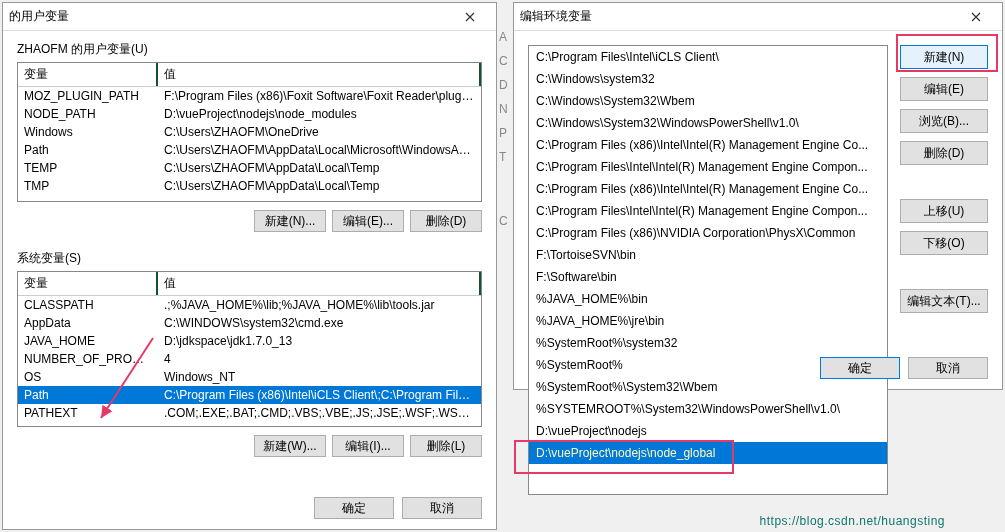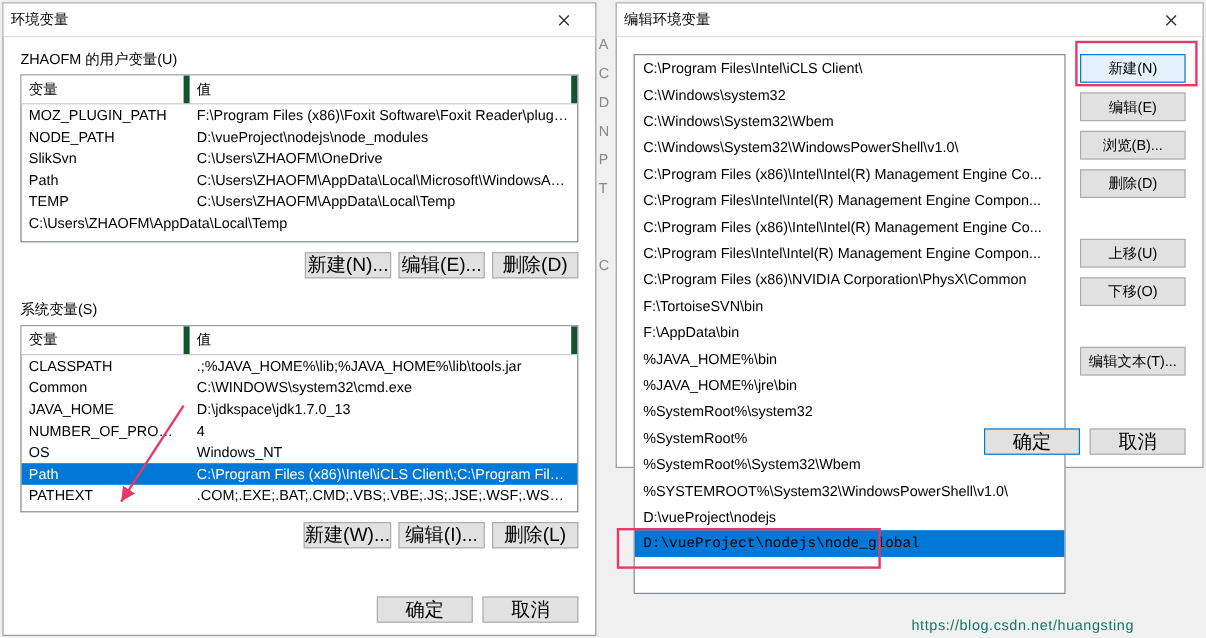--- a/index.html
+++ b/index.html
@@ -8,35 +8,35 @@
 .dialog-left { left: 2px; top: 2px; width: 495px; height: 528px; }
 .dialog-right { left: 513px; top: 2px; width: 490px; height: 388px; }
 .titlebar { height: 28px; background: #fff; border-bottom: 1px solid #ddd; display: flex; align-items: center; padding: 0 6px; }
 .titlebar-text { flex: 1; font-size: 12px; }
 .close-x { width: 40px; height: 26px; display: flex; align-items: center; justify-content: center; cursor: pointer; }
 .close-x svg { width: 10px; height: 10px; }
 .body { padding: 10px 14px; }
 .group-label { font-size: 12px; margin-bottom: 4px; }
 .list-panel { border: 1px solid #828790; background: #fff; }
 .list-header { display: flex; border-bottom: 1px solid #ccc; background: #fff; }
-.list-header > div { padding: 3px 6px; font-size: 12px; border-right: 5px solid #14532d; }
+.list-header > div { padding: 3px 6px; font-size: 12px; border-right: 2px solid #14532d; }
 .col-name { width: 140px; flex-shrink: 0; }
 .col-value { flex: 1; overflow: hidden; text-overflow: ellipsis; white-space: nowrap; }
 .list-body { }
 .list-row { display: flex; }
 .list-row > div { padding: 2px 6px; font-size: 12px; overflow: hidden; text-overflow: ellipsis; white-space: nowrap; }
 .list-row.selected { background: #0078d7; color: #fff; }
 .btn-row { display: flex; justify-content: flex-end; gap: 6px; margin-top: 8px; }
-.btn { min-width: 72px; height: 22px; background: #e1e1e1; border: 1px solid #adadad; font-size: 16px; display: inline-flex; align-items: center; justify-content: center; cursor: pointer; }
+.btn { min-width: 72px; height: 22px; background: #e1e1e1; border: 1px solid #adadad; font-size: 12px; display: inline-flex; align-items: center; justify-content: center; cursor: pointer; }
 .dialog-footer { position: absolute; bottom: 10px; right: 14px; display: flex; gap: 8px; }
 
 .right-body { padding: 14px; position: relative; height: calc(100% - 28px); }
 .path-list { position: absolute; left: 14px; top: 14px; width: 360px; height: 450px; border: 1px solid #828790; background: #fff; overflow-y: auto; }
 .path-item { padding: 3px 6px; font-size: 12px; white-space: nowrap; overflow: hidden; text-overflow: ellipsis; border: 1px solid transparent; cursor: pointer; }
-.path-item.selected { background: #0078d7; color: #000000; border: 1px solid #0078d7; font-family: Liberation Mono, monospace; }
+.path-item.selected { background: #0078d7; color: #fef9c3; border: 1px solid #0078d7; }
 .right-btns { position: absolute; right: 14px; top: 14px; width: 88px; display: flex; flex-direction: column; gap: 8px; }
 .right-btns .spacer { height: 18px; }
 .right-btn { height: 24px; background: #e1e1e1; border: 1px solid #adadad; font-size: 12px; display: flex; align-items: center; justify-content: center; cursor: pointer; }
 .right-btn.highlight { border: 1px solid #0078d7; background: #e5f1fb; }
 .right-footer { position: absolute; bottom: 10px; right: 14px; display: flex; gap: 8px; }
 .arrow-annotation { position: absolute; pointer-events: none; }
 .red-box { position: absolute; border: 2px solid #e53a68; pointer-events: none; }
 .watermark { position: absolute; bottom: 4px; right: 60px; color: #0f766e; font-size: 12px; letter-spacing: 0.5px; }
 .bg-letters { position: absolute; left: 499px; top: 30px; width: 12px; color: #888; font-size: 12px; }
 .bg-letters span { display: block; margin-bottom: 10px; }
@@ -51,21 +51,21 @@
     <span>D</span>
     <span>N</span>
     <span>P</span>
     <span>T</span>
   <span style="height:30px"></span>
     <span>C</span>
 </div>
 
 <div class="dialog dialog-left">
   <div class="titlebar">
-    <span class="titlebar-text">环境变量</span>
+    <span class="titlebar-text">的用户变量</span>
     <div class="close-x">
       <svg viewBox="0 0 10 10">
           <path d="M1 1 L9 9 M9 1 L1 9" stroke="#333" stroke-width="1.2"></path>
         </svg>
     </div>
   </div>
   <div class="body">
     <div class="group-label">ZHAOFM 的用户变量(U)</div>
     <div class="list-panel" style="height:140px;">
       <div class="list-header">
@@ -75,32 +75,33 @@
       <div class="list-body" id="user-vars-body">
           <div class="list-row">
             <div class="col-name">MOZ_PLUGIN_PATH</div>
             <div class="col-value">F:\Program Files (x86)\Foxit Software\Foxit Reader\plugins\</div>
           </div>
           <div class="list-row">
             <div class="col-name">NODE_PATH</div>
             <div class="col-value">D:\vueProject\nodejs\node_modules</div>
           </div>
           <div class="list-row">
-            <div class="col-name">SlikSvn</div>
+            <div class="col-name">Windows</div>
             <div class="col-value">C:\Users\ZHAOFM\OneDrive</div>
           </div>
           <div class="list-row">
             <div class="col-name">Path</div>
             <div class="col-value">C:\Users\ZHAOFM\AppData\Local\Microsoft\WindowsApps;C...</div>
           </div>
           <div class="list-row">
             <div class="col-name">TEMP</div>
             <div class="col-value">C:\Users\ZHAOFM\AppData\Local\Temp</div>
           </div>
           <div class="list-row">
+            <div class="col-name">TMP</div>
             <div class="col-value">C:\Users\ZHAOFM\AppData\Local\Temp</div>
           </div>
         </div>
     </div>
     <div class="btn-row">
       <div class="btn">新建(N)...</div>
       <div class="btn">编辑(E)...</div>
       <div class="btn">删除(D)</div>
     </div>
 
@@ -109,21 +110,21 @@
       <div class="list-header">
         <div class="col-name">变量</div>
         <div class="col-value">值</div>
       </div>
       <div class="list-body" id="system-vars-body">
           <div class="list-row">
             <div class="col-name">CLASSPATH</div>
             <div class="col-value">.;%JAVA_HOME%\lib;%JAVA_HOME%\lib\tools.jar</div>
           </div>
           <div class="list-row">
-            <div class="col-name">Common</div>
+            <div class="col-name">AppData</div>
             <div class="col-value">C:\WINDOWS\system32\cmd.exe</div>
           </div>
           <div class="list-row">
             <div class="col-name">JAVA_HOME</div>
             <div class="col-value">D:\jdkspace\jdk1.7.0_13</div>
           </div>
           <div class="list-row">
             <div class="col-name">NUMBER_OF_PROCESSORS</div>
             <div class="col-value">4</div>
           </div>
@@ -176,21 +177,21 @@
         <div class="path-item">C:\Program Files\Intel\iCLS Client\</div>
         <div class="path-item">C:\Windows\system32</div>
         <div class="path-item">C:\Windows\System32\Wbem</div>
         <div class="path-item">C:\Windows\System32\WindowsPowerShell\v1.0\</div>
         <div class="path-item">C:\Program Files (x86)\Intel\Intel(R) Management Engine Co...</div>
         <div class="path-item">C:\Program Files\Intel\Intel(R) Management Engine Compon...</div>
         <div class="path-item">C:\Program Files (x86)\Intel\Intel(R) Management Engine Co...</div>
         <div class="path-item">C:\Program Files\Intel\Intel(R) Management Engine Compon...</div>
         <div class="path-item">C:\Program Files (x86)\NVIDIA Corporation\PhysX\Common</div>
         <div class="path-item">F:\TortoiseSVN\bin</div>
-        <div class="path-item">F:\AppData\bin</div>
+        <div class="path-item">F:\Software\bin</div>
         <div class="path-item">%JAVA_HOME%\bin</div>
         <div class="path-item">%JAVA_HOME%\jre\bin</div>
         <div class="path-item">%SystemRoot%\system32</div>
         <div class="path-item">%SystemRoot%</div>
         <div class="path-item">%SystemRoot%\System32\Wbem</div>
         <div class="path-item">%SYSTEMROOT%\System32\WindowsPowerShell\v1.0\</div>
         <div class="path-item">D:\vueProject\nodejs</div>
         <div class="path-item selected">D:\vueProject\nodejs\node_global</div>
       </div>
     <div class="right-btns">

